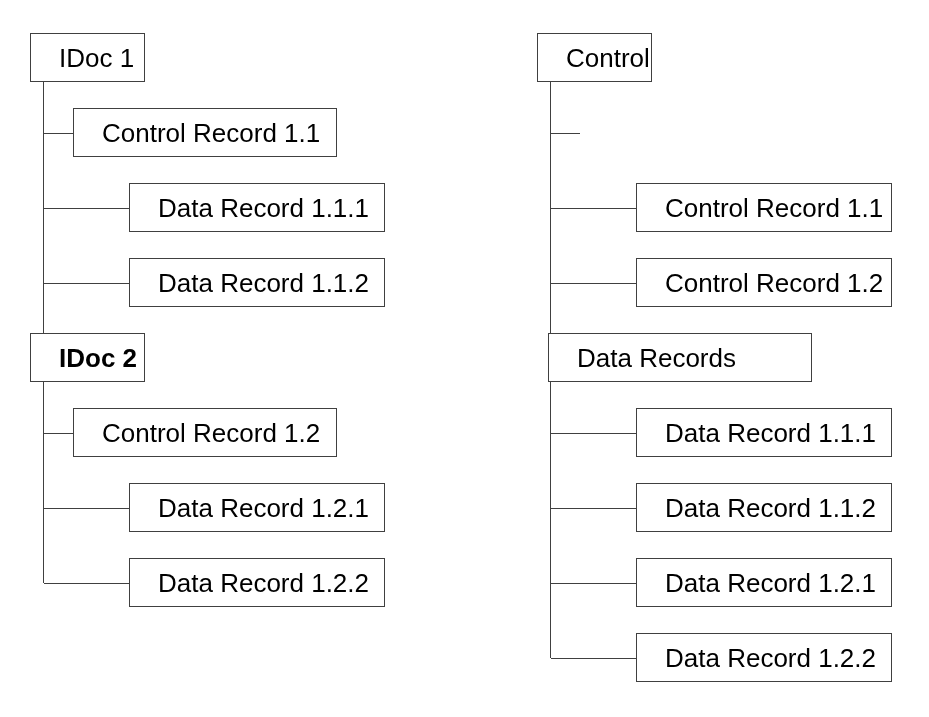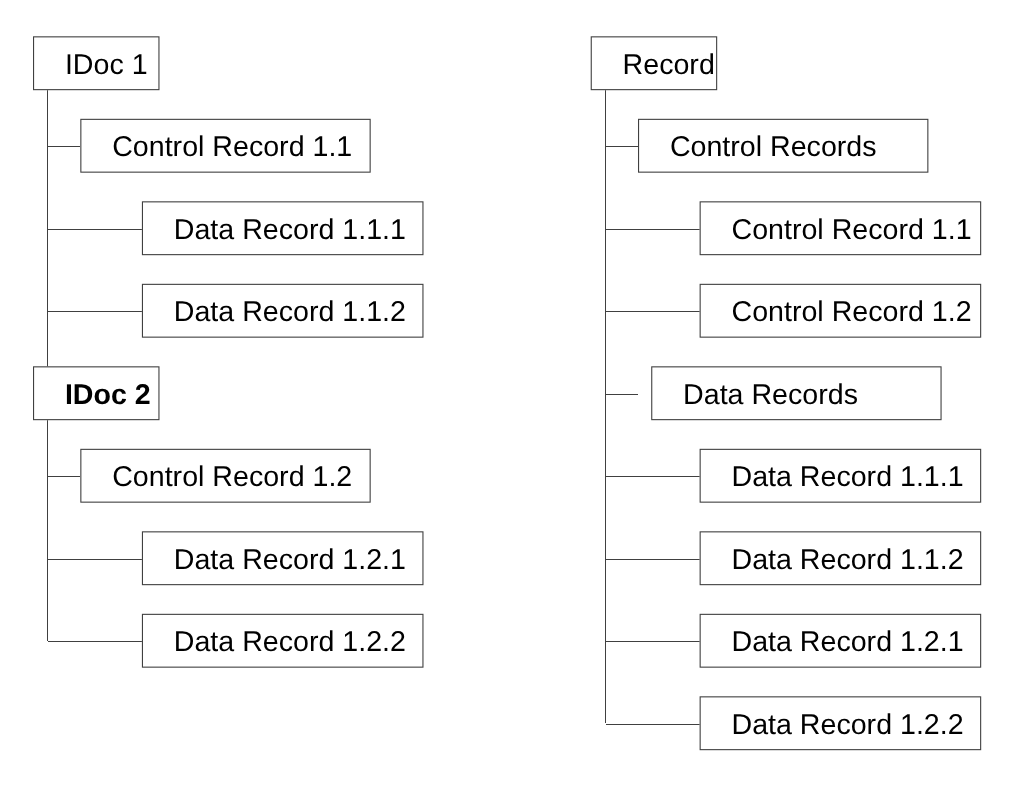--- a/index.html
+++ b/index.html
@@ -73,24 +73,23 @@
         <div class="node" style="left: 30px; top: 33px; width: 115px; background: rgb(255, 255, 255); border-color: rgb(64, 64, 64); color: rgb(0, 0, 0);">IDoc 1</div>
         <div class="node" style="left: 73px; top: 108px; width: 264px; background: rgb(255, 255, 255); border-color: rgb(64, 64, 64); color: rgb(0, 0, 0);">Control Record 1.1</div>
         <div class="node" style="left: 129px; top: 183px; width: 256px; background: rgb(255, 255, 255); border-color: rgb(64, 64, 64); color: rgb(0, 0, 0);">Data Record 1.1.1</div>
         <div class="node" style="left: 129px; top: 258px; width: 256px; background: rgb(255, 255, 255); border-color: rgb(64, 64, 64); color: rgb(0, 0, 0);">Data Record 1.1.2</div>
         <div class="node" style="left: 30px; top: 333px; width: 115px; background: rgb(255, 255, 255); border-color: rgb(64, 64, 64); color: rgb(0, 0, 0); font-weight: bold;">IDoc 2</div>
         <div class="node" style="left: 73px; top: 408px; width: 264px; background: rgb(255, 255, 255); border-color: rgb(64, 64, 64); color: rgb(0, 0, 0);">Control Record 1.2</div>
         <div class="node" style="left: 129px; top: 483px; width: 256px; background: rgb(255, 255, 255); border-color: rgb(64, 64, 64); color: rgb(0, 0, 0);">Data Record 1.2.1</div>
         <div class="node" style="left: 129px; top: 558px; width: 256px; background: rgb(255, 255, 255); border-color: rgb(64, 64, 64); color: rgb(0, 0, 0);">Data Record 1.2.2</div>
       </div>
       <div class="tree">
-        <div class="node" style="left: 537px; top: 33px; width: 115px; background: rgb(255, 255, 255); border-color: rgb(64, 64, 64); color: rgb(0, 0, 0);">Record</div>
-        <div class="node" style="left: 580px; top: 108px; width: 264px; background: rgb(255, 255, 255); border-color: rgb(64, 64, 64); color: rgb(0, 0, 0);">Control Records</div>
+        <div class="node" style="left: 537px; top: 33px; width: 115px; background: rgb(255, 255, 255); border-color: rgb(64, 64, 64); color: rgb(0, 0, 0);">Control</div>
         <div class="node" style="left: 636px; top: 183px; width: 256px; background: rgb(255, 255, 255); border-color: rgb(64, 64, 64); color: rgb(0, 0, 0);">Control Record 1.1</div>
         <div class="node" style="left: 636px; top: 258px; width: 256px; background: rgb(255, 255, 255); border-color: rgb(64, 64, 64); color: rgb(0, 0, 0);">Control Record 1.2</div>
-        <div class="node" style="left: 592px; top: 333px; width: 264px; background: rgb(255, 255, 255); border-color: rgb(64, 64, 64); color: rgb(0, 0, 0);">Data Records</div>
+        <div class="node" style="left: 548px; top: 333px; width: 264px; background: rgb(255, 255, 255); border-color: rgb(64, 64, 64); color: rgb(0, 0, 0);">Data Records</div>
         <div class="node" style="left: 636px; top: 408px; width: 256px; background: rgb(255, 255, 255); border-color: rgb(64, 64, 64); color: rgb(0, 0, 0);">Data Record 1.1.1</div>
         <div class="node" style="left: 636px; top: 483px; width: 256px; background: rgb(255, 255, 255); border-color: rgb(64, 64, 64); color: rgb(0, 0, 0);">Data Record 1.1.2</div>
         <div class="node" style="left: 636px; top: 558px; width: 256px; background: rgb(255, 255, 255); border-color: rgb(64, 64, 64); color: rgb(0, 0, 0);">Data Record 1.2.1</div>
         <div class="node" style="left: 636px; top: 633px; width: 256px; background: rgb(255, 255, 255); border-color: rgb(64, 64, 64); color: rgb(0, 0, 0);">Data Record 1.2.2</div>
       </div>
     </div>
 </div>
 
 </body></html>

